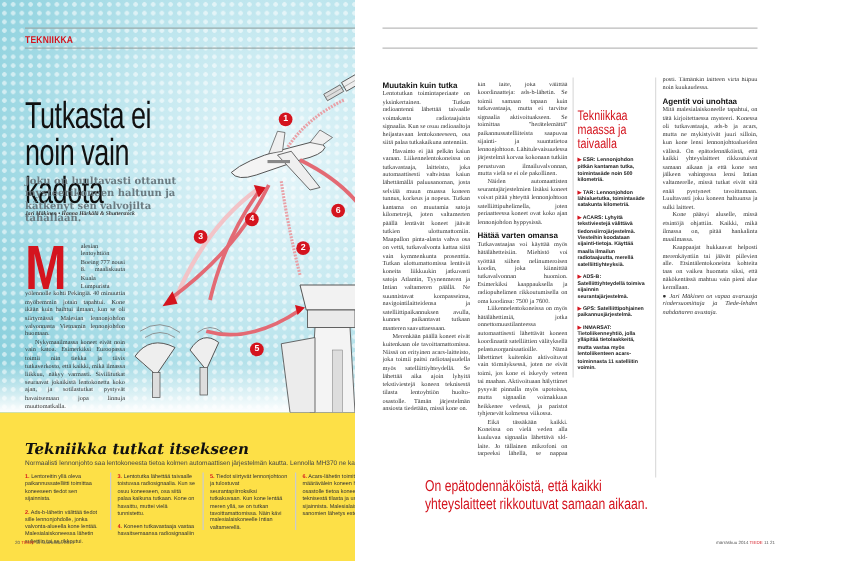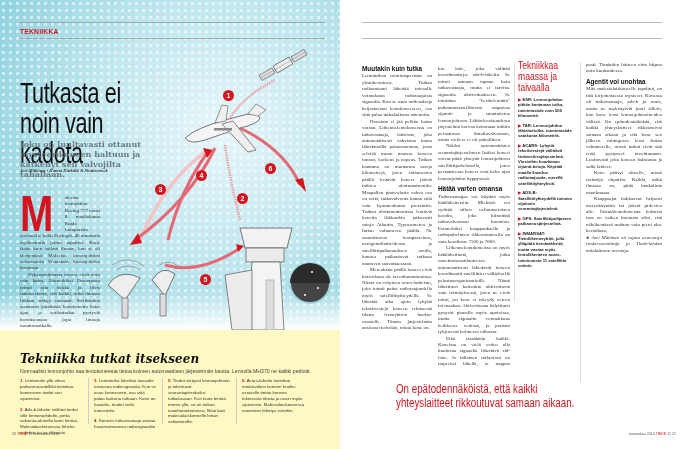--- a/index.html
+++ b/index.html
@@ -1,20 +1,20 @@
 <!DOCTYPE html>
 <html><head>
 <meta charset="utf-8">
 <style>
   * { box-sizing: border-box; margin: 0; padding: 0; }
   html, body { width: 686px; height: 449px; overflow: hidden; background: #ffffff; }
   body { font-family: "Liberation Serif", serif; color: #222; position: relative; }
 
   .spread { position: absolute; inset: 0; display: flex; }
-  .page-left { width: 340px; height: 449px; position: relative; overflow: hidden; background: #fef9c3; }
+  .page-left { width: 284px; height: 449px; position: relative; overflow: hidden; background: #fde047; }
   .page-right { width: 346px; height: 449px; position: relative; overflow: hidden; background: #fff; }
 
   
   .hero {
     position: absolute; left: 0; top: 0; width: 340px; height: 330px;
     background: radial-gradient(circle at 65% 40%, #e6f6fa 0%, #bfe6ee 45%, #7fcbd9 100%);
     overflow: hidden;
   }
   .dots {
     position: absolute; inset: 0;
@@ -245,21 +245,21 @@
       <p>kin laite, joka välittää koordinaatteja: ads-b-lähetin. Se toimii samaan tapaan kuin tutkavastaaja, mutta ei tarvitse signaalia aktivoituakseen. Se toimittaa "herätelemättä" paikannussatelliiteista saapuvaa sijainti- ja suuntatietoa lennonjohtoon. Lähitulevaisuudessa järjestelmä korvaa kokonaan tutkiin perustuvan ilmailuvalvonnan, mutta vielä se ei ole pakollinen.</p>
       <p class="indent">Näiden automaattisten seurantajärjestelmien lisäksi koneet voivat pitää yhteyttä lennonjohtoon satelliittipuhelimella, joten periaatteessa koneet ovat koko ajan lennonjohdon hyppysissä.</p>
       <h3>Hätää varten omansa</h3>
       <p>Tutkavastaajaa voi käyttää myös hätälähetteisiin. Miehistö voi syöttää siihen nelinumeroisen koodin, joka kiinnittää tutkavalvonnan huomion. Esimerkiksi kaappauksella ja radiopuhelimen rikkoutumisella on oma koodinsa: 7500 ja 7600.</p>
       <p class="indent">Liikennelentokoneissa on myös hätälähettimiä, jotka onnettomuustilanteessa automaattisesti lähettävät koneen koordinaatit satelliittien välityksellä pelastusorganisaatioille. Nämä lähettimet kuitenkin aktivoituvat vain törmäyksessä, joten ne eivät toimi, jos kone ei iskeydy veteen tai maahan. Aktivoituaan hälyttimet pysyvät pinnalla myös upotoissa, mutta signaalin voimakkuus heikkenee vedessä, ja paristot tyhjenevät kolmessa viikossa.</p>
       <p class="indent">Eikä tässäkään kaikki. Koneissa on vielä veden alla kuuluvaa signaalia lähettävä sld-laite. Jo tällainen mikrofoni on tarpeeksi lähellä, se nappaa piipityksen helposti.</p>
     </div>
 
     <div class="vsep" style="left:174px;top:62px;height:240px;background:#ddd;"></div>
 
-    <div class="sidebar-box" style="left:178px;">
+    <div class="sidebar-box" style="left:178px;margin-top:28px;">
       <div class="sidebar-title">
         <div>Tekniikkaa</div>
         <div>maassa ja</div>
         <div>taivaalla</div>
       </div>
       <div class="sidebar-item"><span class="tri">▶</span> <span>ESR:</span> <span>Lennonjohdon pitkän kantaman tutka, toimintasäde noin 500 kilometriä.</span></div>
       <div class="sidebar-item"><span class="tri">▶</span> <span>TAR:</span> <span>Lennonjohdon lähialuetutka, toimintasäde satakunta kilometriä.</span></div>
       <div class="sidebar-item"><span class="tri">▶</span> <span>ACARS:</span> <span>Lyhyitä tekstiviestejä välittävä tiedonsiirrojärjestelmä. Viesteihin koodataan sijainti-tietoja. Käyttää maalla ilmailun radiotaajuutta, merellä satelliittiyhteyksiä.</span></div>
       <div class="sidebar-item"><span class="tri">▶</span> <span>ADS-B:</span> <span>Satelliittiyhteydellä toimiva sijainnin seurantajärjestelmä.</span></div>
       <div class="sidebar-item"><span class="tri">▶</span> <span>GPS:</span> <span>Satelliittipohjainen paikannusjärjestelmä.</span></div>

